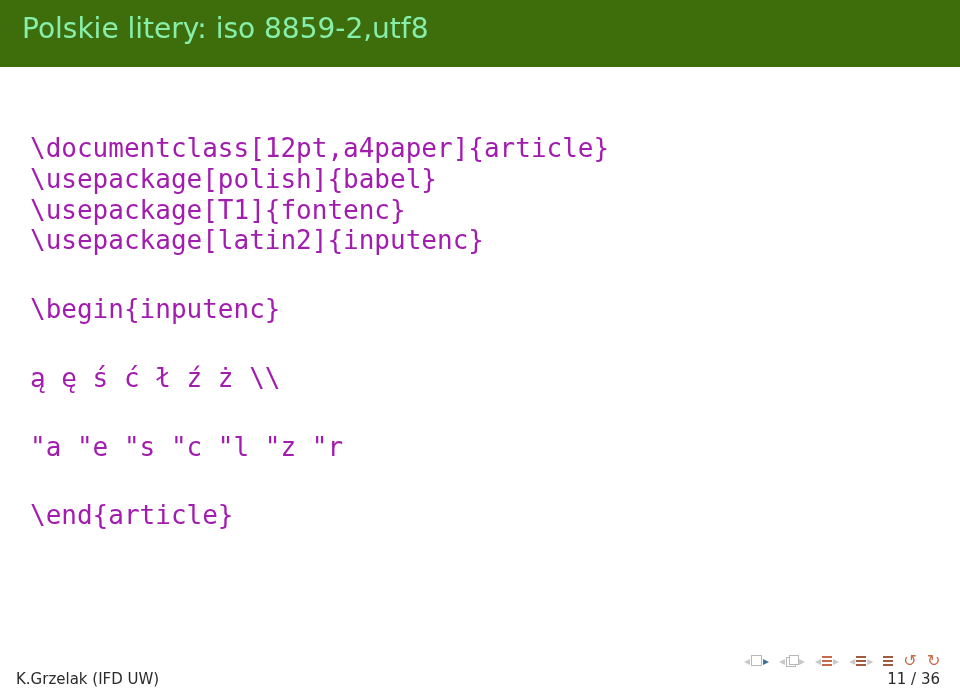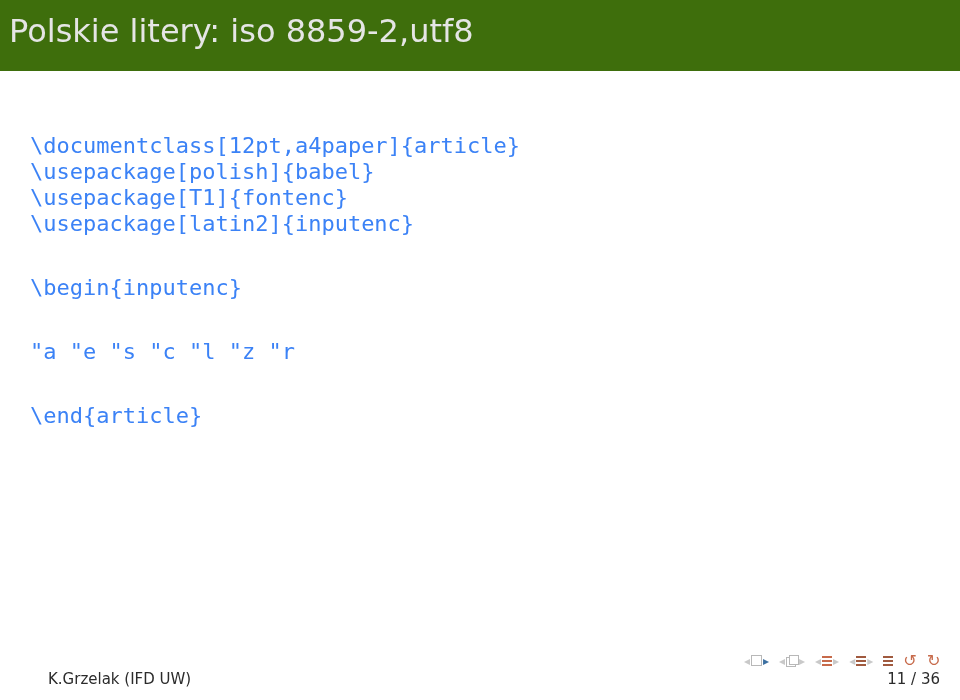--- a/index.html
+++ b/index.html
@@ -7,49 +7,49 @@
     padding: 0;
     width: 960px;
     height: 700px;
     background: #ffffff;
     font-family: "DejaVu Sans", "Liberation Sans", Arial, sans-serif;
     overflow: hidden;
     position: relative;
   }
   .title-bar {
     background: #3e6e0c;
-    color: #e5e5e5;
-    padding: 14px 22px 22px 9px;
-    font-size: 32px;
+    color: #86efac;
+    padding: 14px 22px 22px 22px;
+    font-size: 28px;
     line-height: 1.1;
   }
   .content {
     padding: 36px 34px 0 30px;
     font-family: "DejaVu Sans Mono", "Liberation Mono", "Courier New", monospace;
-    font-size: 22px;
-    color: #3b82f6;
+    font-size: 26px;
+    color: #a21caf;
     line-height: 1.18;
     white-space: pre;
   }
   .block {
     margin-bottom: 38px;
   }
   .footer {
     position: absolute;
     bottom: 12px;
     left: 0;
     right: 0;
     height: 26px;
     font-size: 15px;
     color: #2b2b2b;
     font-family: "DejaVu Sans", Arial, sans-serif;
   }
   .footer-left {
     position: absolute;
-    left: 48px;
+    left: 16px;
     bottom: 0;
   }
   .footer-right {
     position: absolute;
     right: 20px;
     bottom: 0;
     margin-top: 31px;
   }
   .nav-icons {
     position: absolute;
@@ -114,21 +114,21 @@
 <body>
 
 <div class="title-bar">
   <span>Polskie litery: iso 8859-2,utf8</span>
 </div>
 
 <div class="content">
 <div class="block"><span>\documentclass[12pt,a4paper]{article}</span>
 <span>\usepackage[polish]{babel}</span>
 <span>\usepackage[T1]{fontenc}</span>
-<span>\usepackage[latin2]{inputenc}</span></div><div class="block"><span>\begin{inputenc}</span></div><div class="block"><span>"a "e "s "c "l "z "r</span></div><div class="block"><span>\end{article}</span></div>
+<span>\usepackage[latin2]{inputenc}</span></div><div class="block"><span>\begin{inputenc}</span></div><div class="block"><span>ą ę ś ć ł ź ż \\</span></div><div class="block"><span>"a "e "s "c "l "z "r</span></div><div class="block"><span>\end{article}</span></div>
 </div>
 
 <div class="nav-icons">
   <span class="nav-group">
       <span class="tri">◂</span>
       <span class="box-icon"></span>
       <span class="tri blue">▸</span>
     </span>
   <span class="nav-group">
       <span class="tri">◂</span>

